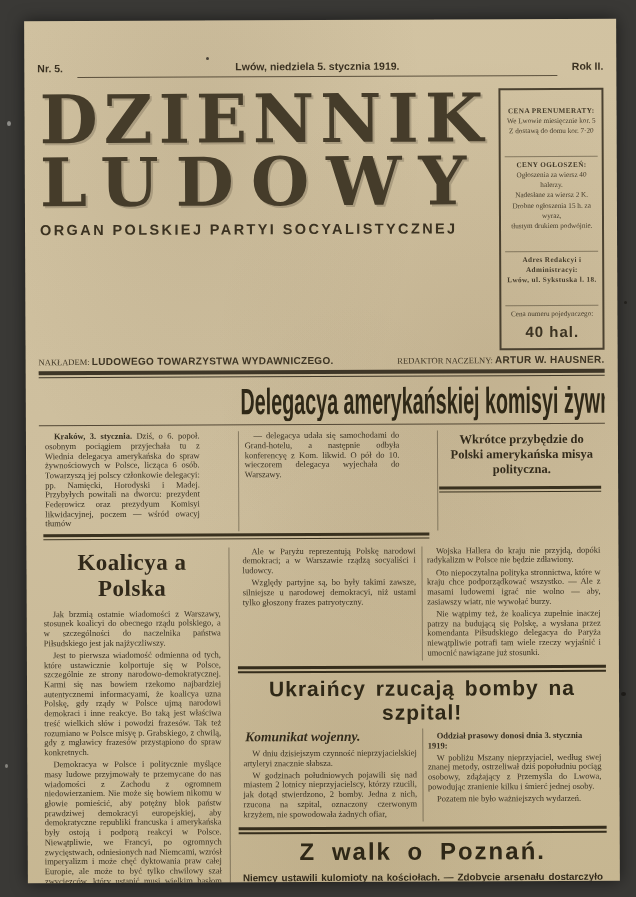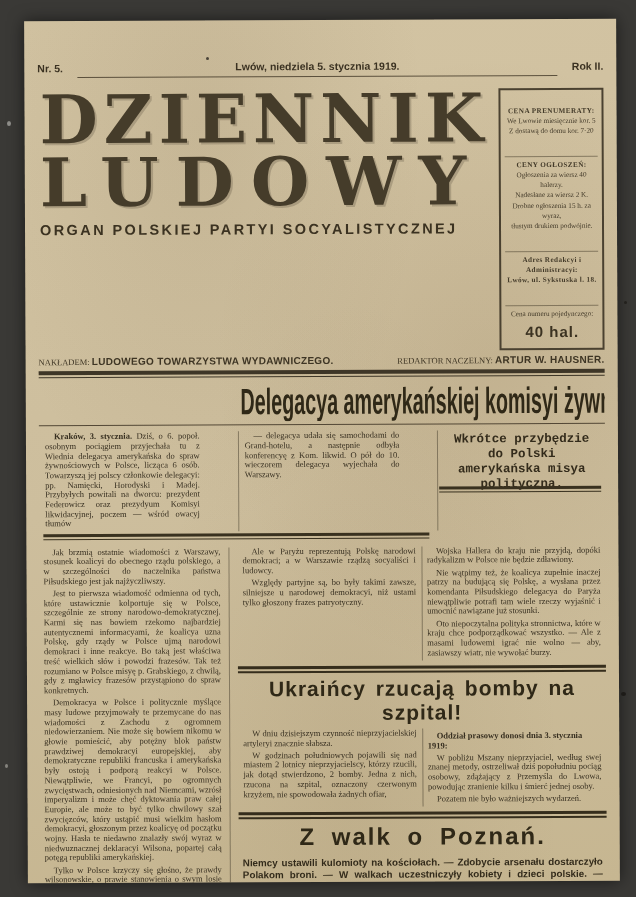--- a/index.html
+++ b/index.html
@@ -55,21 +55,21 @@
   .headlinewrap{text-align:center;margin-top:5px;overflow:hidden;}
   .headline{display:inline-block;font-family:"Liberation Sans",sans-serif;font-weight:bold;
             font-size:34px;white-space:nowrap;color:#2f2817;
             transform:scale(0.58,1.08);transform-origin:center;}
   .thinrule{border-top:1.5px solid rgba(62,52,36,.85);margin-top:3px;}
 
   
   .leadsec{position:relative;display:flex;margin-top:6px;padding-bottom:8px;min-height:84px;}
   .leadcol{flex:1;padding:0 6px;}
   .leadcol + .leadcol{border-left:1px solid rgba(66,57,42,.5);margin-left:32px;}
-  .lead-h{font-family:Liberation Mono, monospace;font-weight:bold;font-size:12.5px;
+  .lead-h{font-family:Liberation Serif, serif;font-weight:bold;font-size:12.5px;
           line-height:1.2;text-align:center;margin:2px 2px 5px;color:#332b1b;}
   .bar{position:absolute;border-top:3px solid #39311f;border-bottom:1.5px solid #39311f;height:2px;}
   .bar-l{left:4px;width:386px;bottom:0;}
   .bar-r{left:400px;right:4px;top:56px;}
 
   
   .bp{font-size:8.5px;line-height:9.7px;text-align:justify;text-indent:9px;margin:0 0 2.5px;color:#372f20;}
   .lead-in{font-weight:bold;}
 
   
@@ -170,47 +170,49 @@
       <div class="leadcol">
         <div class="lead-h">Wkrótce przybędzie do Polski amerykańska misya polityczna.</div>
       </div>
       <div class="bar bar-l"></div>
       <div class="bar bar-r"></div>
     </div>
 
     <div class="maingrid">
 
       <div class="colA">
+        <div class="sec-title-serif">Koalicya a Polska</div>
         <p class="bp">Jak brzmią ostatnie wiadomości z Warszawy, stosunek koalicyi do obecnego rządu polskiego, a w szczególności do naczelnika państwa Piłsudskiego jest jak najżyczliwszy.</p>
         <p class="bp">Jest to pierwsza wiadomość odmienna od tych, które ustawicznie kolportuje się w Polsce, szczególnie ze strony narodowo-demokratycznej. Karmi się nas bowiem rzekomo najbardziej autentycznemi informacyami, że koalicya uzna Polskę, gdy rządy w Polsce ujmą narodowi demokraci i inne reakcye. Bo taką jest właściwa treść wielkich słów i powodzi frazesów. Tak też rozumiano w Polsce misyę p. Grabskiego, z chwilą, gdy z mgławicy frazesów przystąpiono do spraw konkretnych.</p>
         <p class="bp">Demokracya w Polsce i politycznie myślące masy ludowe przyjmowały te przemycane do nas wiadomości z Zachodu z ogromnem niedowierzaniem. Nie może się bowiem nikomu w głowie pomieścić, aby potężny blok państw prawdziwej demokracyi europejskiej, aby demokratyczne republiki francuska i amerykańska były ostoją i podporą reakcyi w Polsce. Niewątpliwie, we Francyi, po ogromnych zwycięstwach, odniesionych nad Niemcami, wzrósł imperyalizm i może chęć dyktowania praw całej Europie, ale może to być tylko chwilowy szał zwycięzców, który ustąpić musi wielkim hasłom demokracyi, głoszonym przez koalicyę od początku wojny. Hasła te niedawno znalazły swój wyraz w niedwuznacznej deklaracyi Wilsona, popartej całą potęgą republiki amerykańskiej.</p>
         <p class="bp">Tylko w Polsce krzyczy się głośno, że prawdy wilsonowskie, o prawie stanowienia o swym losie narodów, do nas nic mają się stosować. Że o nas będą prawa dyktowane z zewnątrz, a Komitet narodowy w Paryżu, z p. Dmowskim na czele, będzie tych praw autorem.</p>
 
       </div>
 
       <div class="regionB">
 
         <div class="half-row">
           <div class="half">
             <p class="bp">Ale w Paryżu reprezentują Polskę narodowi demokraci; a w Warszawie rządzą socyaliści i ludowcy.</p>
             <p class="bp">Względy partyjne są, bo były takimi zawsze, silniejsze u narodowej demokracyi, niż ustami tylko głoszony frazes patryotyczny.</p>
           </div>
           <div class="half">
             <p class="bp">Wojska Hallera do kraju nie przyjdą, dopóki radykalizm w Polsce nie będzie zdławiony.</p>
+            <p class="bp">Oto niepoczytalna polityka stronnictwa, które w kraju chce podporządkować wszystko. — Ale z masami ludowemi igrać nie wolno — aby, zasiawszy wiatr, nie wywołać burzy.</p>
             <p class="bp">Nie wątpimy też, że koalicya zupełnie inaczej patrzy na budującą się Polskę, a wysłana przez komendanta Piłsudskiego delegacya do Paryża niewątpliwie potrafi tam wiele rzeczy wyjaśnić i umocnić nawiązane już stosunki.</p>
-            <p class="bp">Oto niepoczytalna polityka stronnictwa, które w kraju chce podporządkować wszystko. — Ale z masami ludowemi igrać nie wolno — aby, zasiawszy wiatr, nie wywołać burzy.</p>
           </div>
         </div>
 
         <div class="heavy"></div>
 
         <div>
           <div class="ukr-title">Ukraińcy rzucają bomby na szpital!</div>
           <div class="half-row">
             <div class="half">
+              <div class="komunikat">Komunikat wojenny.</div>
               <p class="bp">W dniu dzisiejszym czynność nieprzyjacielskiej artyleryi znacznie słabsza.</p>
               <p class="bp">W godzinach południowych pojawili się nad miastem 2 lotnicy nieprzyjacielscy, którzy rzucili, jak dotąd stwierdzono, 2 bomby. Jedna z nich, rzucona na szpital, oznaczony czerwonym krzyżem, nie spowodowała żadnych ofiar,</p>
             </div>
             <div class="half">
               <p class="dateline">Oddział prasowy donosi dnia 3. stycznia 1919:</p>
               <p class="bp">W pobliżu Mszany nieprzyjaciel, według swej znanej metody, ostrzeliwał dziś popołudniu pociąg osobowy, zdążający z Przemyśla do Lwowa, powodując zranienie kilku i śmierć jednej osoby.</p>
               <p class="bp">Pozatem nie było ważniejszych wydarzeń.</p>
             </div>
           </div>
         </div>

